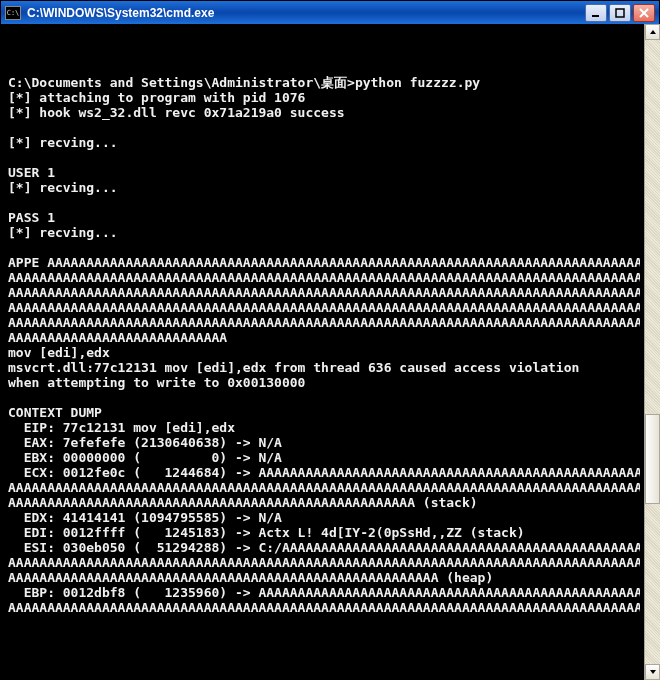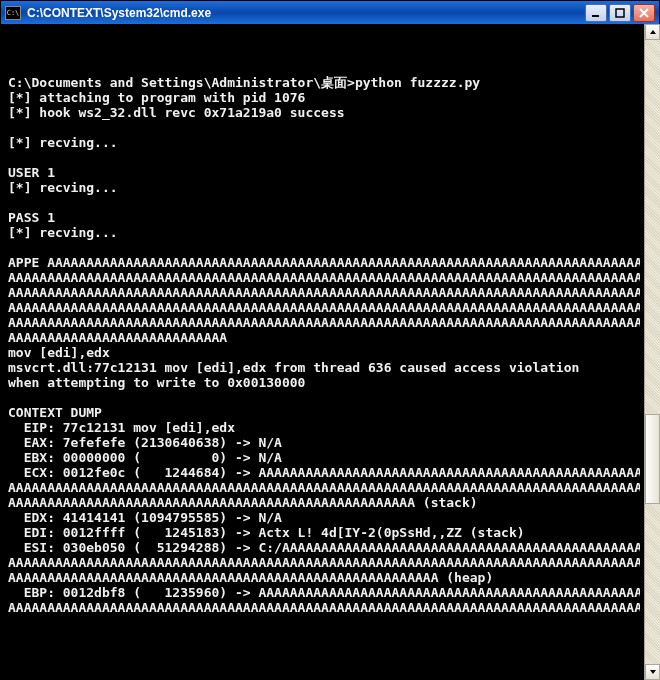--- a/index.html
+++ b/index.html
@@ -128,21 +128,21 @@
     .terminal-inner {
       padding: 2px 0 0 4px;
     }
   </style>
 </head>
 <body>
 
 <div class="window">
   <div class="titlebar">
     <div class="title-icon">C:\</div>
-    <div class="title-text">C:\CONTEXT\System32\cmd.exe</div>
+    <div class="title-text">C:\WINDOWS\System32\cmd.exe</div>
     <div class="win-buttons">
       <div class="win-btn">
         <svg width="10" height="10" viewBox="0 0 10 10">
             <rect x="1" y="7" width="7" height="2" fill="#000"></rect>
           </svg>
       </div>
       <div class="win-btn">
         <svg width="10" height="10" viewBox="0 0 10 10">
             <rect x="1" y="1" width="8" height="8" fill="none" stroke="#000" stroke-width="1.5"></rect>
           </svg>

